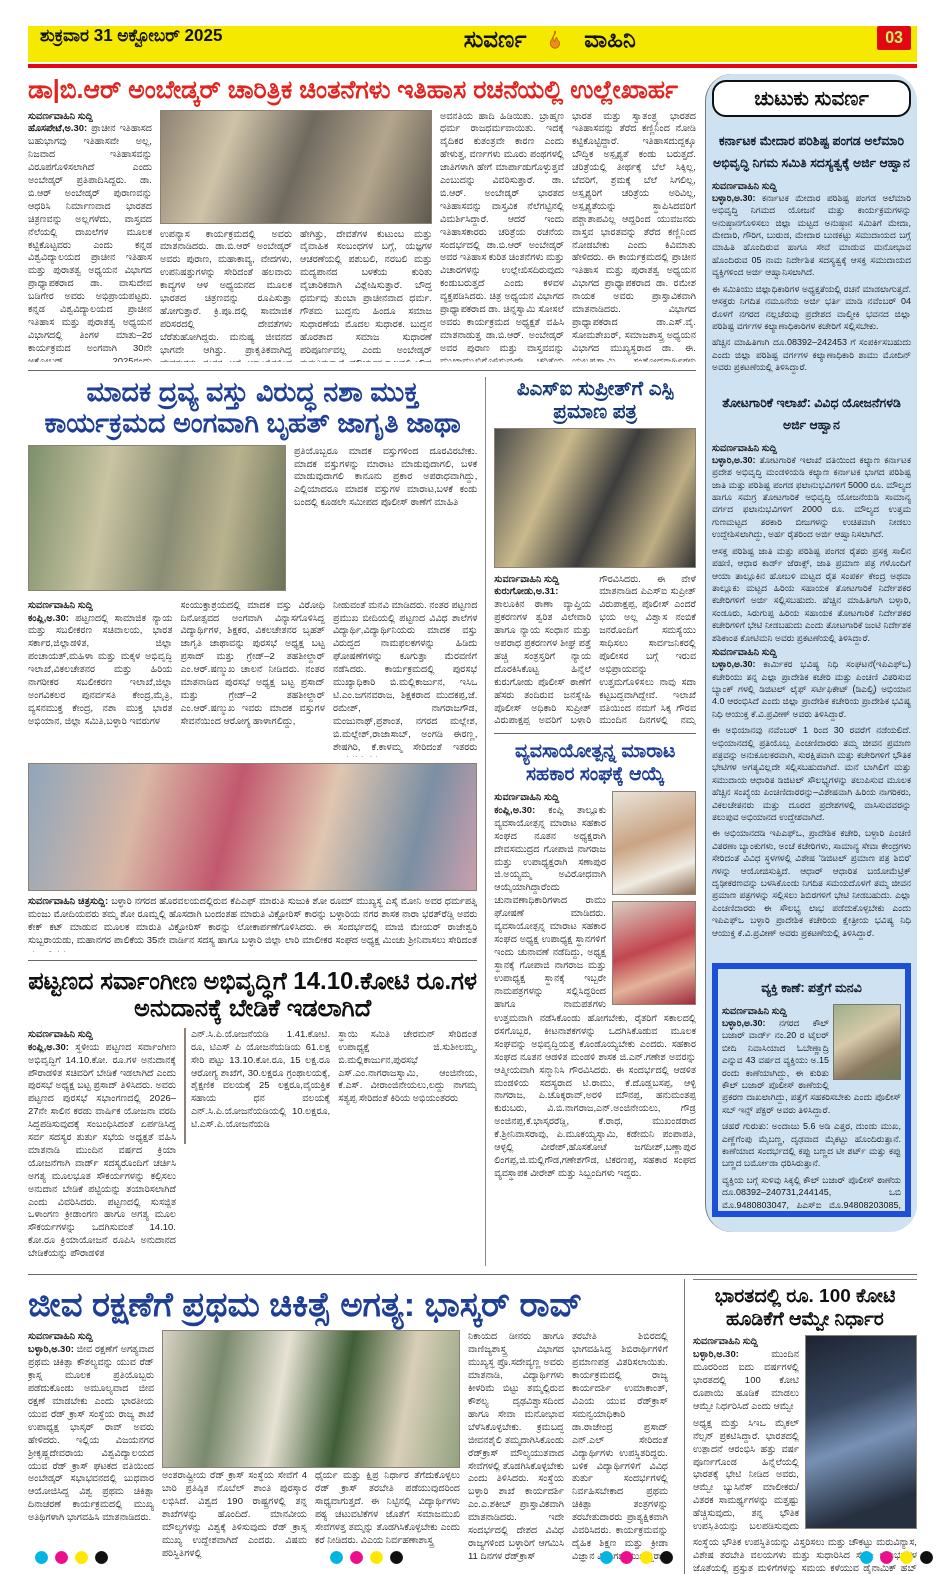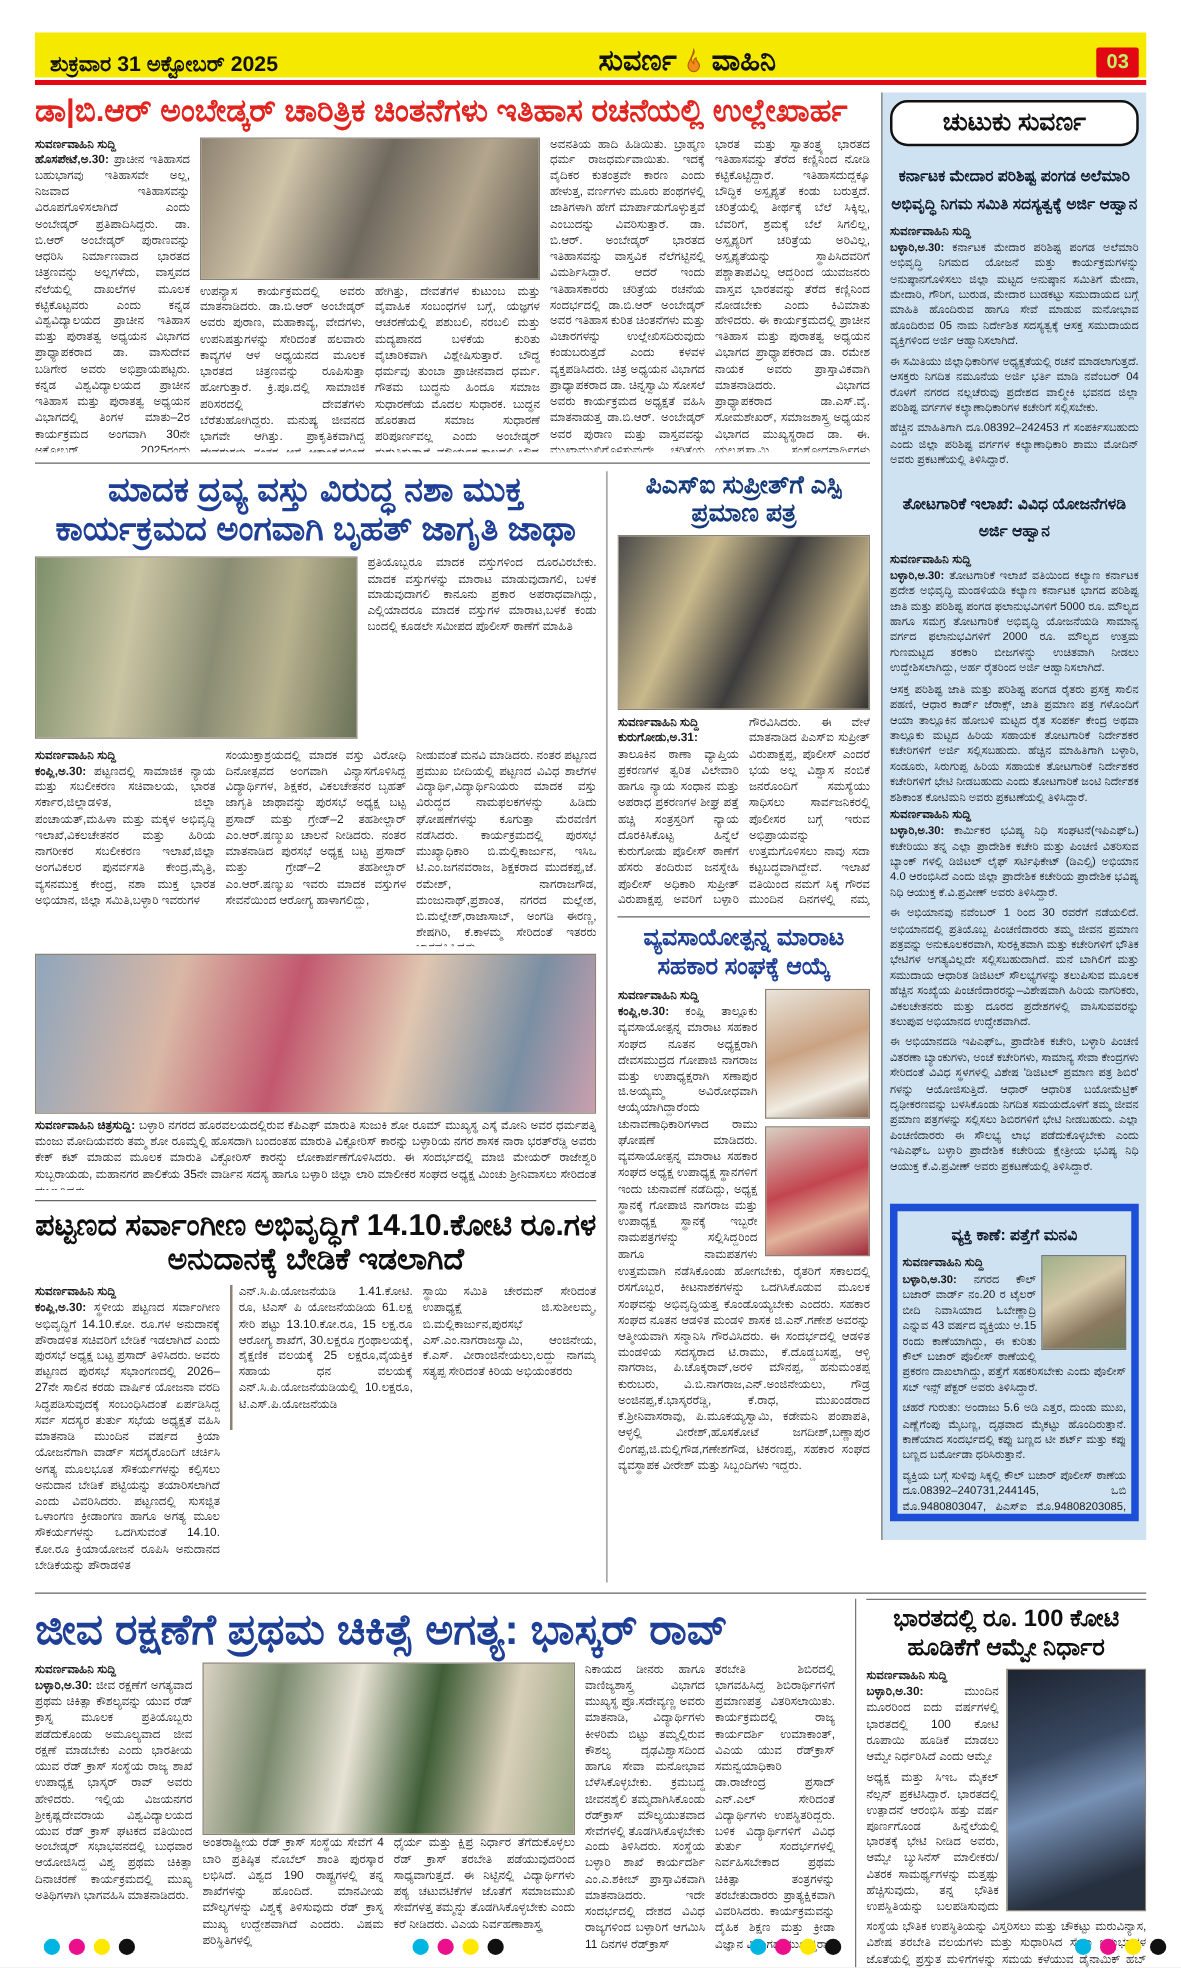--- a/index.html
+++ b/index.html
@@ -1,39 +1,39 @@
 <!DOCTYPE html>
 <html><head>
 <meta charset="utf-8">
 <style>
   html,body{margin:0;padding:0;background:#e9e9e9;}
   .page{position:relative;width:945px;height:1574px;background:#ffffff;margin:0 auto;
         font-family:"Liberation Sans","DejaVu Sans",sans-serif;color:#161616;overflow:hidden;}
   .inner{position:absolute;left:28px;right:28px;top:26px;}
   
-  .masthead{display:flex;align-items:flex-end;background:#f6e900;height:36px;padding:0 6px;}
+  .masthead{display:flex;align-items:flex-start;background:#f6e900;height:36px;padding:0 6px;}
   .m-date{font-size:17px;font-weight:bold;color:#111;padding-left:6px;}
-  .m-title{flex:1;display:flex;justify-content:center;align-items:center;gap:3px;
+  .m-title{flex:1;display:flex;justify-content:center;align-items:center;gap:18px;
            font-size:23px;font-weight:bold;color:#111;}
   .m-flame{width:22px;height:22px;display:inline-block;}
   .pagenum{background:#e30613;color:#bef264;font-weight:bold;font-size:16px;padding:3px 8px;border-radius:2px;}
   .redrule{height:4px;background:#e30613;margin-top:2px;}
   
   .kn{font-size:9.5px;line-height:1.36;text-align:justify;color:#1b1b1b;}
   .byline{display:block;font-weight:bold;font-size:9.5px;}
   .dateline{font-weight:bold;}
   .cols{display:flex;gap:8px;}
   .col{flex:1;overflow:hidden;}
   .photo{background:#b9ab92;border:1px solid #8c8173;box-sizing:border-box;}
   .caption{font-size:9.5px;line-height:1.4;text-align:justify;margin-top:3px;overflow:hidden;}
   section{overflow:hidden;}
   
   .toprow{display:flex;gap:9px;margin-top:6px;}
   .main{width:668px;}
-  .sidebar{width:212px;background:#cfe2f1;height:1158px;overflow:hidden;padding:4px 6px;box-sizing:border-box;border-left:1px solid #777;}
+  .sidebar{width:212px;background:#cfe2f1;height:1158px;overflow:hidden;padding:4px 6px;box-sizing:border-box;border-left:1px solid #777;border-radius:27px;}
   
   .amb-h{color:#e3231d;font-size:25px;font-weight:bold;margin:2px 0 6px 0;line-height:1.1;}
   .amb-body{height:252px;}
   .amb-mid{width:272px;display:flex;flex-direction:column;gap:4px;}
   .amb-photo{height:114px;background:linear-gradient(110deg,#8e8272 0%,#cfc3a8 25%,#6f695f 50%,#b4a68d 75%,#5d584f 100%);}
   .midrow{display:flex;gap:8px;margin-top:8px;border-top:1px solid #666;padding-top:6px;}
   .midleft{width:450px;border-right:1px solid #888;padding-right:8px;}
   .midright{width:202px;}
   
   .drug-h{color:#1e3f96;font-size:27px;font-weight:bold;line-height:1.15;text-align:center;margin:0 0 6px 0;}

